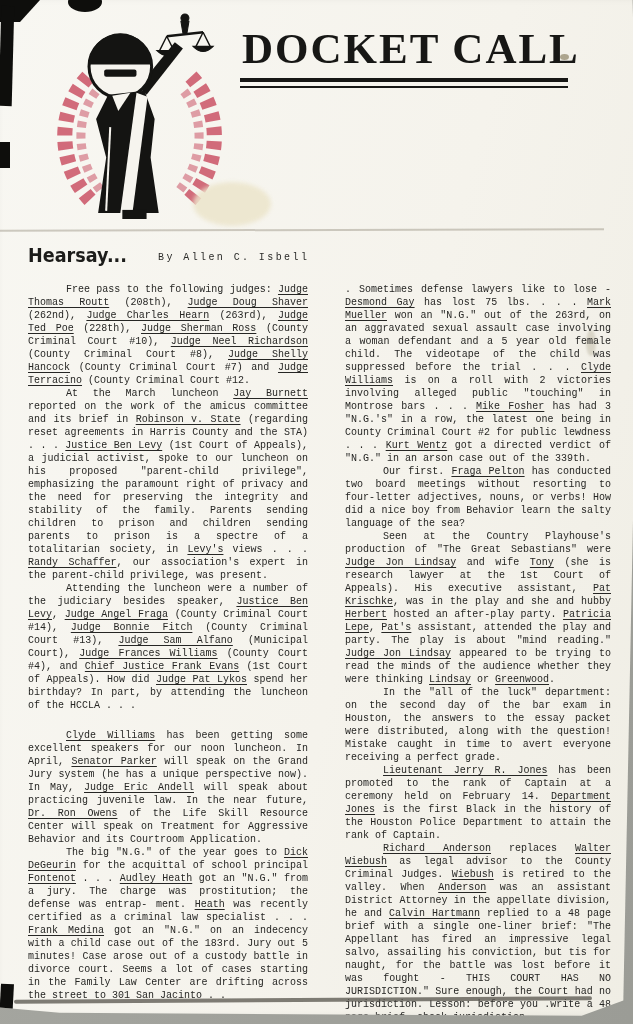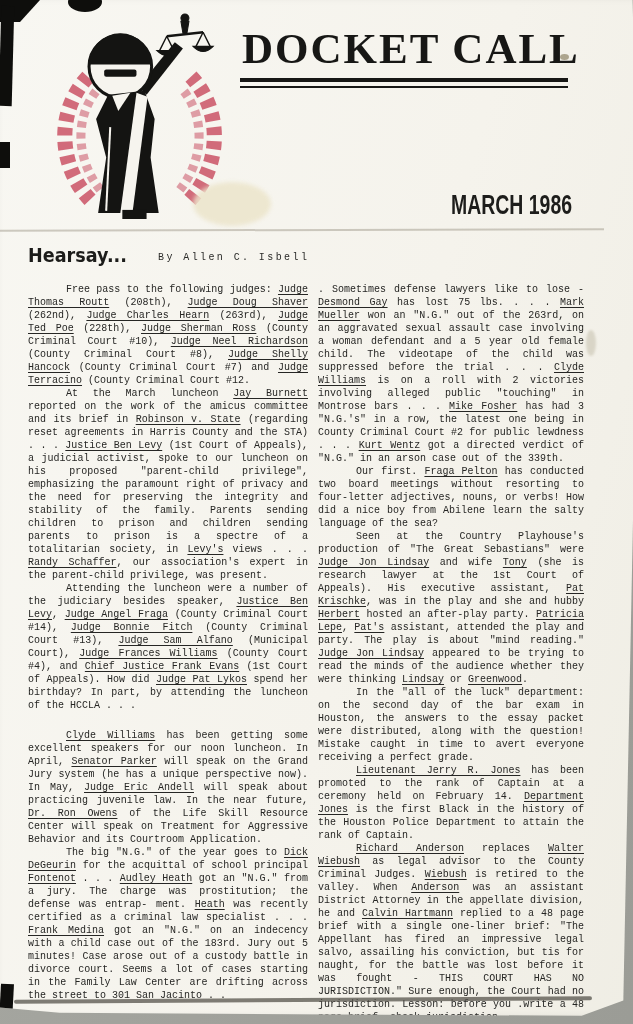--- a/index.html
+++ b/index.html
@@ -26,21 +26,21 @@
   
   .headrow{position:absolute;left:28px;top:243px;white-space:nowrap;text-align:right;}
   .hearsay{display:inline-block;font-family:"DejaVu Sans","Liberation Sans",sans-serif;
            font-weight:800;font-size:20px;color:#1c1c1a;transform:scaleX(.88);
            transform-origin:left center;}
   .byline{display:inline-block;font-size:10px;letter-spacing:2.4px;color:#2a2a28;
           margin-left:8px;position:relative;top:-2px;}
   .col{position:absolute;top:283px;font-size:10px;line-height:13px;color:#262624;
        text-align:justify;letter-spacing:0;}
   .col-left{left:28px;width:280px;}
-  .col-right{left:318px;width:266px;}
+  .col-right{left:345px;width:266px;}
   .col p{margin:0;}
   .col p.indent{text-indent:38px;}
   .col p.gap{margin-top:17px;}
   .col u{text-decoration:underline;text-underline-offset:2px;text-decoration-thickness:1px;}
   
   .art{position:absolute;background:#0e0e0c;}
   .blob-top{left:68px;top:-8px;width:34px;height:20px;border-radius:50%;}
   .wedge-tl{left:0;top:0;width:40px;height:22px;clip-path:polygon(0 0,100% 0,50% 100%,0 100%);}
   .bar-left{left:0;top:6px;width:13px;height:100px;transform:rotate(1.5deg);}
   .sq-left{left:0;top:142px;width:10px;height:26px;}
@@ -88,40 +88,39 @@
       <path d="M62,88 L98,84 L108,112 L104,150 L112,205 L52,205 L60,150 L50,112 Z" fill="#141412"></path>
       <path d="M90,86 L101,90 L86,205 L74,205 Z" fill="#f6f4ee"></path>
       <path d="M66,89 L84,86 L72,104 Z" fill="#f6f4ee"></path>
       <path d="M64,120 L60,203" stroke="#f6f4ee" stroke-width="2" fill="none"></path>
       <rect x="76" y="202" width="24" height="9" fill="#141412"></rect>
     </svg>
 
     <div class="title">DOCKET CALL</div>
     <div class="rule rule-thick"></div>
     <div class="rule rule-thin"></div>
-    <div class="issue"><span>MARCH 1986</span></div>
     <div class="seam"></div>
     <div class="stain-a"></div>
     <div class="stain-b"></div>
     <div class="stain-c"></div>
 
     <div class="headrow">
       <span class="hearsay">Hearsay...</span>
       <span class="byline">By Allen C. Isbell</span>
     </div>
     <div class="col col-left">
         <p class="indent"><span>Free pass to the following judges: </span><u>Judge Thomas Routt</u><span> (208th), </span><u>Judge Doug Shaver</u><span> (262nd), </span><u>Judge Charles Hearn</u><span> (263rd), </span><u>Judge Ted Poe</u><span> (228th), </span><u>Judge Sherman Ross</u><span> (County Criminal Court #10), </span><u>Judge Neel Richardson</u><span> (County Criminal Court #8), </span><u>Judge Shelly Hancock</u><span> (County Criminal Court #7) and </span><u>Judge Terracino</u><span> (County Criminal Court #12.</span></p>
         <p class="indent"><span>At the March luncheon </span><u>Jay Burnett</u><span> reported on the work of the amicus committee and its brief in </span><u>Robinson v. State</u><span> (regarding reset agreements in Harris County and the STA) . . . </span><u>Justice Ben Levy</u><span> (1st Court of Appeals), a judicial activist, spoke to our luncheon on his proposed "parent-child privilege", emphasizing the paramount right of privacy and the need for preserving the integrity and stability of the family. Parents sending children to prison and children sending parents to prison is a spectre of a totalitarian society, in </span><u>Levy's</u><span> views . . . </span><u>Randy Schaffer</u><span>, our association's expert in the parent-child privilege, was present.</span></p>
         <p class="indent"><span>Attending the luncheon were a number of the judiciary besides speaker, </span><u>Justice Ben Levy</u><span>, </span><u>Judge Angel Fraga</u><span> (County Criminal Court #14), </span><u>Judge Bonnie Fitch</u><span> (County Criminal Court #13), </span><u>Judge Sam Alfano</u><span> (Municipal Court), </span><u>Judge Frances Williams</u><span> (County Court #4), and </span><u>Chief Justice Frank Evans</u><span> (1st Court of Appeals). How did </span><u>Judge Pat Lykos</u><span> spend her birthday? In part, by attending the luncheon of the HCCLA . . .</span></p>
         <p class="indent gap"><u>Clyde Williams</u><span> has been getting some excellent speakers for our noon luncheon. In April, </span><u>Senator Parker</u><span> will speak on the Grand Jury system (he has a unique perspective now). In May, </span><u>Judge Eric Andell</u><span> will speak about practicing juvenile law. In the near future, </span><u>Dr. Ron Owens</u><span> of the Life Skill Resource Center will speak on Treatment for Aggressive Behavior and its Courtroom Application.</span></p>
         <p class="indent"><span>The big "N.G." of the year goes to </span><u>Dick DeGeurin</u><span> for the acquittal of school principal </span><u>Fontenot</u><span> . . . </span><u>Audley Heath</u><span> got an "N.G." from a jury. The charge was prostitution; the defense was entrap- ment. </span><u>Heath</u><span> was recently certified as a criminal law specialist . . . </span><u>Frank Medina</u><span> got an "N.G." on an indecency with a child case out of the 183rd. Jury out 5 minutes! Case arose out of a custody battle in divorce court. Seems a lot of cases starting in the Family Law Center are drifting across the street to 301 San Jacinto . .</span></p>
       </div>
     <div class="col col-right">
         <p class=""><span>. Sometimes defense lawyers like to lose - </span><u>Desmond Gay</u><span> has lost 75 lbs. . . . </span><u>Mark Mueller</u><span> won an "N.G." out of the 263rd, on an aggravated sexual assault case involving a woman defendant and a 5 year old female child. The videotape of the child was suppressed before the trial . . . </span><u>Clyde Williams</u><span> is on a roll with 2 victories involving alleged public "touching" in Montrose bars . . . </span><u>Mike Fosher</u><span> has had 3 "N.G.'s" in a row, the latest one being in County Criminal Court #2 for public lewdness . . . </span><u>Kurt Wentz</u><span> got a directed verdict of "N.G." in an arson case out of the 339th.</span></p>
-        <p class="indent"><span>Our first. </span><u>Fraga Pelton</u><span> has conducted two board meetings without resorting to four-letter adjectives, nouns, or verbs! How did a nice boy from Abilene learn the salty language of the sea?</span></p>
+        <p class="indent"><span>Our first. </span><u>Fraga Pelton</u><span> has conducted two board meetings without resorting to four-letter adjectives, nouns, or verbs! How did a nice boy from Behavior learn the salty language of the sea?</span></p>
         <p class="indent"><span>Seen at the Country Playhouse's production of "The Great Sebastians" were </span><u>Judge Jon Lindsay</u><span> and wife </span><u>Tony</u><span> (she is research lawyer at the 1st Court of Appeals). His executive assistant, </span><u>Pat Krischke</u><span>, was in the play and she and hubby </span><u>Herbert</u><span> hosted an after-play party. </span><u>Patricia Lepe</u><span>, </span><u>Pat's</u><span> assistant, attended the play and party. The play is about "mind reading." </span><u>Judge Jon Lindsay</u><span> appeared to be trying to read the minds of the audience whether they were thinking </span><u>Lindsay</u><span> or </span><u>Greenwood</u><span>.</span></p>
         <p class="indent"><span>In the "all of the luck" department: on the second day of the bar exam in Houston, the answers to the essay packet were distributed, along with the question! Mistake caught in time to avert everyone receiving a perfect grade.</span></p>
         <p class="indent"><u>Lieutenant Jerry R. Jones</u><span> has been promoted to the rank of Captain at a ceremony held on February 14. </span><u>Department Jones</u><span> is the first Black in the history of the Houston Police Department to attain the rank of Captain.</span></p>
         <p class="indent"><u>Richard Anderson</u><span> replaces </span><u>Walter Wiebush</u><span> as legal advisor to the County Criminal Judges. </span><u>Wiebush</u><span> is retired to the valley. When </span><u>Anderson</u><span> was an assistant District Attorney in the appellate division, he and </span><u>Calvin Hartmann</u><span> replied to a 48 page brief with a single one-liner brief: "The Appellant has fired an impressive legal salvo, assailing his conviction, but tis for naught, for the battle was lost before it was fought - THIS COURT HAS NO JURISDICTION." Sure enough, the Court had no jurisdiction. Lesson: before you .write a 48 page brief, check jurisdiction.</span></p>
       </div>
 
     <div class="art blob-top"></div>
     <div class="art wedge-tl"></div>
     <div class="art bar-left"></div>
     <div class="art sq-left"></div>

